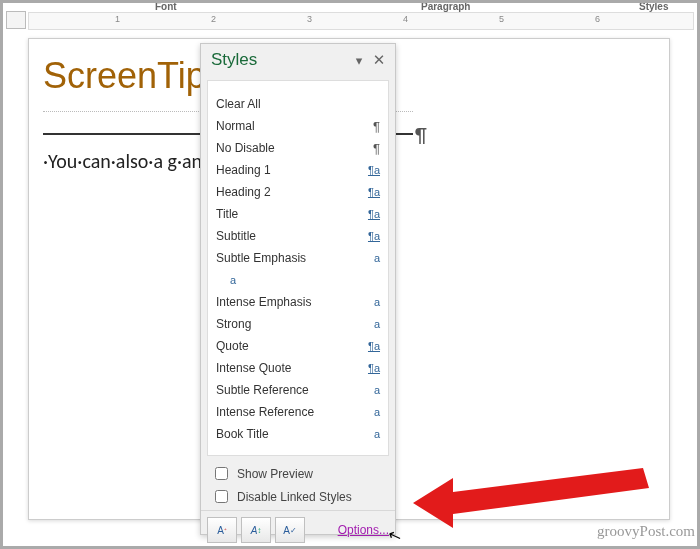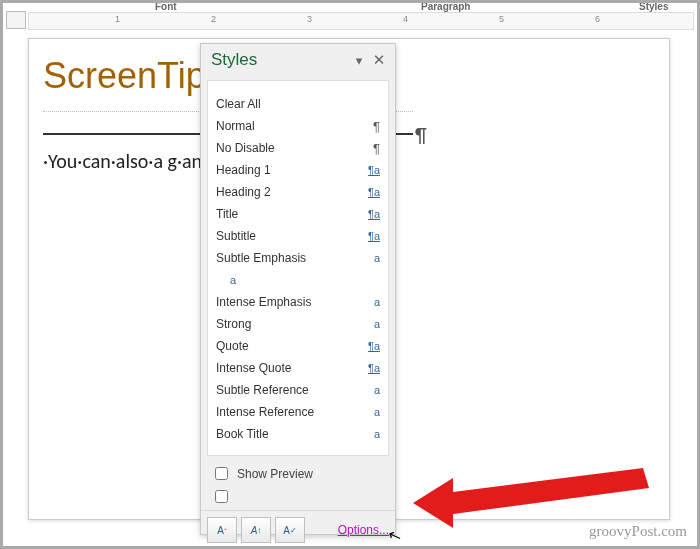--- a/index.html
+++ b/index.html
@@ -123,21 +123,21 @@
     position: absolute; left: 385px; top: 523px;
     font-size: 16px; color: #000;
     transform: rotate(-20deg);
   }
 
   .red-arrow {
     position: absolute; top: 455px; left: 410px;
     width: 240px; height: 70px; pointer-events: none;
   }
   .watermark {
-    position: absolute; right: 10px; bottom: 6px;
+    position: absolute; right: 2px; bottom: 6px;
     font-family: Georgia, serif; font-size: 15px; color: #999;
   }
 </style>
 </head>
 <body>
 
 <div class="ribbon-labels">
   <span style="left:152px">Font</span>
   <span style="left:418px">Paragraph</span>
   <span style="left:636px">Styles</span>
@@ -234,20 +234,21 @@
       </div>
       <div class="style-row"></div>
     </div>
   <div class="checks">
     <label class="check-row">
       <input type="checkbox" style="">
       <span>Show Preview</span>
     </label>
     <label class="check-row">
       <input type="checkbox" style="">
+      <span>Disable Linked Styles</span>
     </label>
   </div>
   <div class="sp-footer">
     <div class="footer-btn">
         <span>A</span>
         <sub style="color:#c55">⁺</sub>
       </div>
     <div class="footer-btn">
         <span style="font-style:italic">A</span>
         <sub style="color:#2a7">↕</sub>

